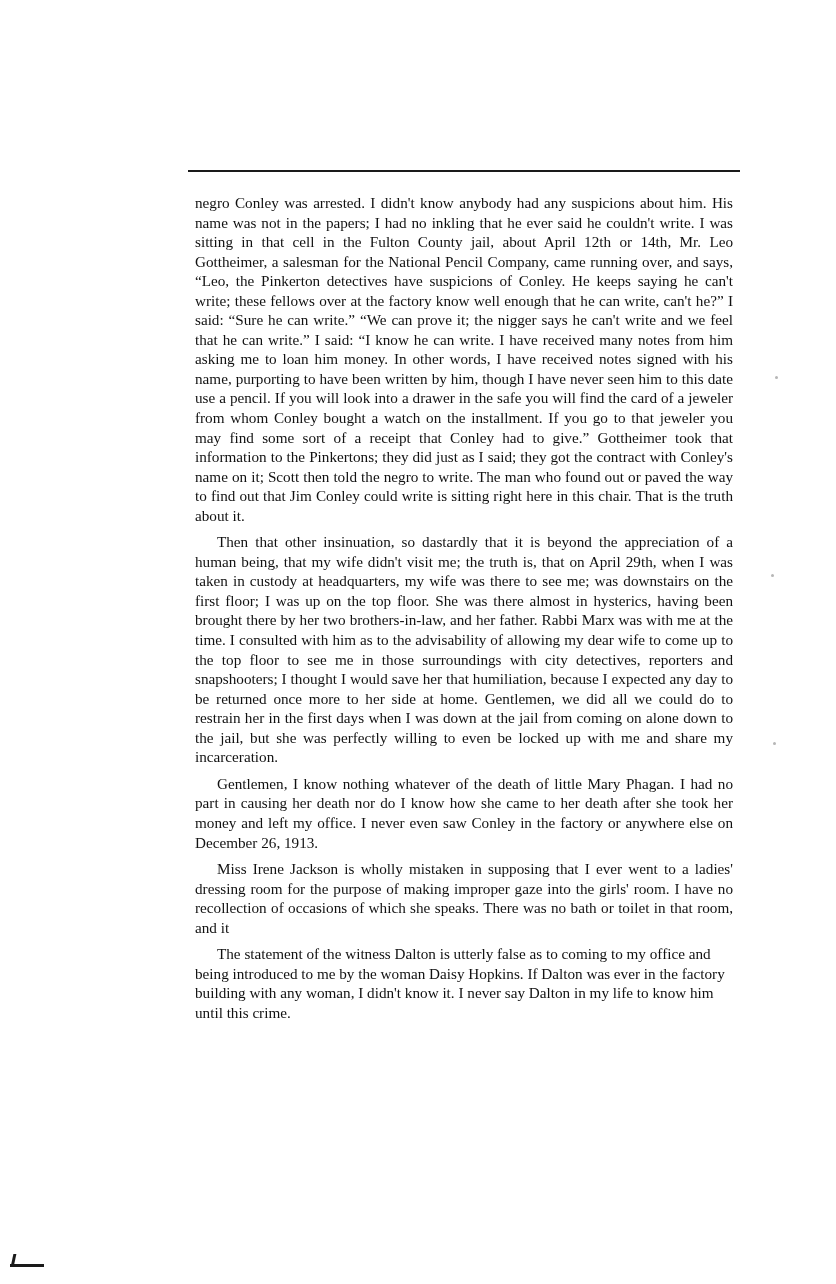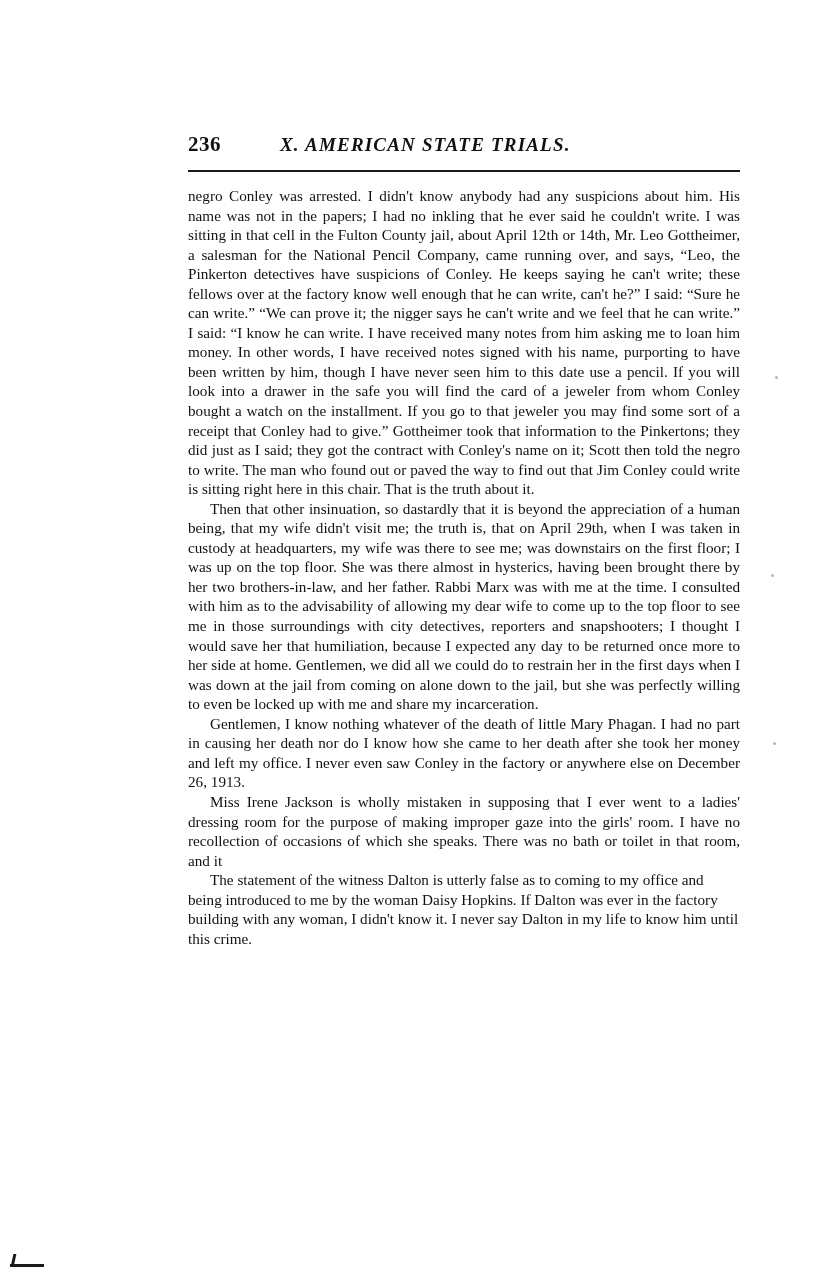--- a/index.html
+++ b/index.html
@@ -59,21 +59,21 @@
     left: 188px;
     top: 186px;
     width: 552px;
     font-size: 15.2px;
     line-height: 19.55px;
     text-align: justify;
     text-justify: inter-word;
     color: #111;
   }
   .body-text p {
-    margin: 0;
+    margin: 7px;
     text-indent: 22px;
     text-align: justify;
   }
   .body-text p.first {
     text-indent: 0;
   }
   .body-text p:last-child {
     text-align: left;
   }
   
@@ -102,24 +102,20 @@
     width: 3px; height: 13px;
     background: #1a1a1a;
     transform: skewX(-12deg);
   }
 </style>
 </head>
 <body>
 
 <div class="page">
 
-  <div class="header">
-    <span class="folio">236</span>
-    <span class="running-head">X.  AMERICAN STATE TRIALS.</span>
-  </div>
 
   <div class="rule"></div>
 
   <div class="body-text">
     <p class="first">negro Conley was arrested. I didn't know anybody had any suspicions about him. His name was not in the papers; I had no inkling that he ever said he couldn't write. I was sitting in that cell in the Fulton County jail, about April 12th or 14th, Mr. Leo Gottheimer, a salesman for the National Pencil Company, came running over, and says, “Leo, the Pinkerton detectives have suspicions of Conley. He keeps saying he can't write; these fellows over at the factory know well enough that he can write, can't he?” I said: “Sure he can write.” “We can prove it; the nigger says he can't write and we feel that he can write.” I said: “I know he can write. I have received many notes from him asking me to loan him money. In other words, I have received notes signed with his name, purporting to have been written by him, though I have never seen him to this date use a pencil. If you will look into a drawer in the safe you will find the card of a jeweler from whom Conley bought a watch on the installment. If you go to that jeweler you may find some sort of a receipt that Conley had to give.” Gottheimer took that information to the Pinkertons; they did just as I said; they got the contract with Conley's name on it; Scott then told the negro to write. The man who found out or paved the way to find out that Jim Conley could write is sitting right here in this chair. That is the truth about it.</p>
     <p>Then that other insinuation, so dastardly that it is beyond the appreciation of a human being, that my wife didn't visit me; the truth is, that on April 29th, when I was taken in custody at headquarters, my wife was there to see me; was downstairs on the first floor; I was up on the top floor. She was there almost in hysterics, having been brought there by her two brothers-in-law, and her father. Rabbi Marx was with me at the time. I consulted with him as to the advisability of allowing my dear wife to come up to the top floor to see me in those surroundings with city detectives, reporters and snapshooters; I thought I would save her that humiliation, because I expected any day to be returned once more to her side at home. Gentlemen, we did all we could do to restrain her in the first days when I was down at the jail from coming on alone down to the jail, but she was perfectly willing to even be locked up with me and share my incarceration.</p>
     <p>Gentlemen, I know nothing whatever of the death of little Mary Phagan. I had no part in causing her death nor do I know how she came to her death after she took her money and left my office. I never even saw Conley in the factory or anywhere else on December 26, 1913.</p>
     <p>Miss Irene Jackson is wholly mistaken in supposing that I ever went to a ladies' dressing room for the purpose of making improper gaze into the girls' room. I have no recollection of occasions of which she speaks. There was no bath or toilet in that room, and it</p>
     <p>The statement of the witness Dalton is utterly false as to coming to my office and being introduced to me by the woman Daisy Hopkins. If Dalton was ever in the factory building with any woman, I didn't know it. I never say Dalton in my life to know him until this crime.</p>
   </div>

